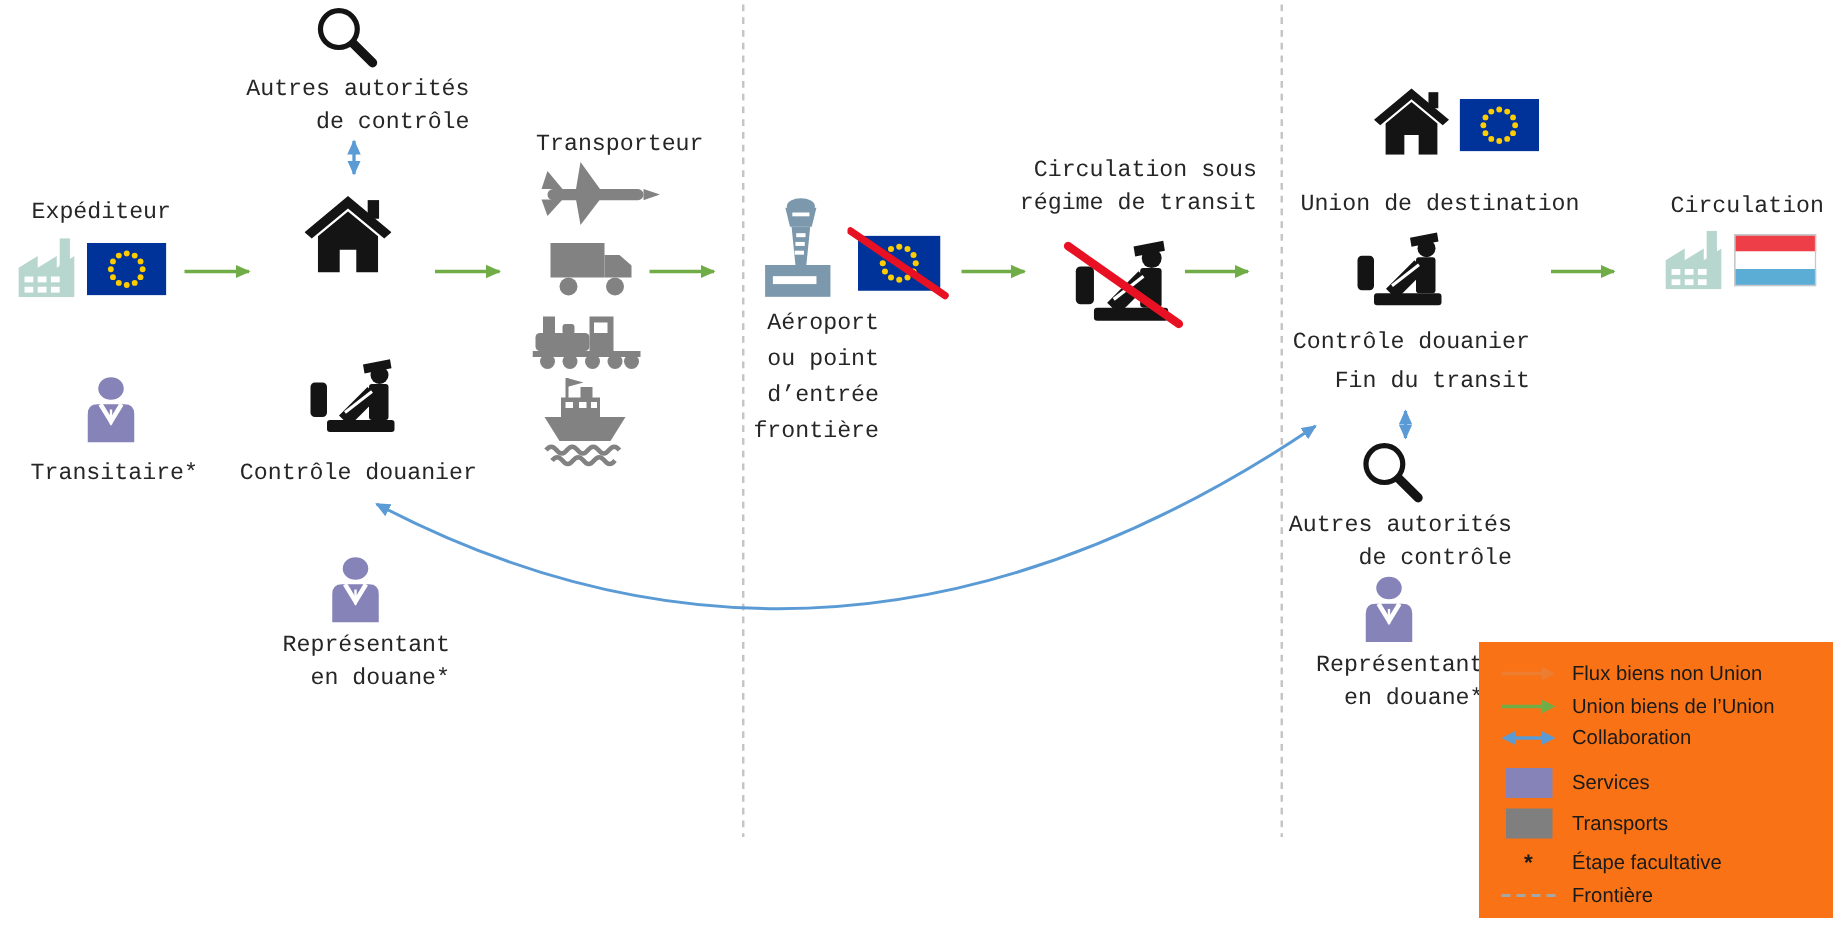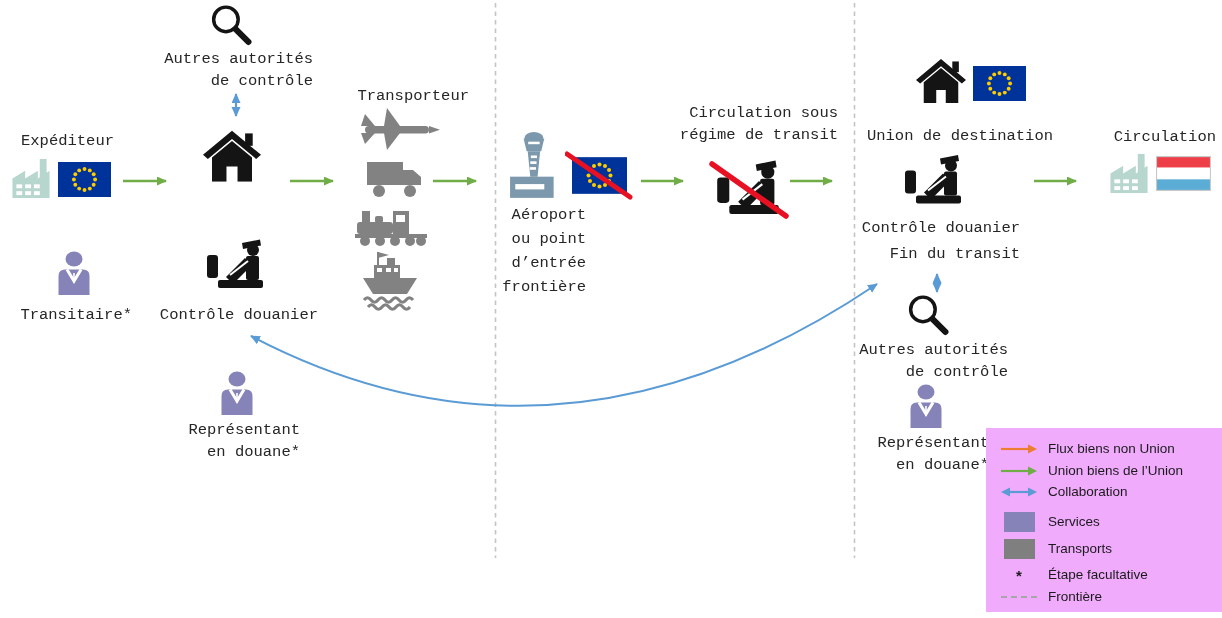--- a/index.html
+++ b/index.html
@@ -4,21 +4,21 @@
 <style>
   html,body{margin:0;padding:0;background:#fff;}
   .canvas{position:relative;width:1222px;height:618px;background:#ffffff;
           font-family:"Liberation Sans",sans-serif;color:#262626;overflow:hidden;}
   .overlay{position:absolute;left:0;top:0;pointer-events:none;}
   .ic{position:absolute;}
   .lbl{position:absolute;text-align:right;font-size:15.5px;line-height:21.5px;white-space:pre-line;font-family:Liberation Mono, monospace;}
   .lbl.lh24{line-height:24px;}
   .lbl.lh26{line-height:26px;}
   
-  .legend{position:absolute;left:986px;top:428px;width:236px;height:184px;background:#f0abfc;}
+  .legend{position:absolute;left:986px;top:428px;width:236px;height:184px;background:#f97316;}
   .lg-sym{position:absolute;left:13px;width:40px;display:flex;justify-content:center;align-items:center;}
   .lg-lbl{position:absolute;left:62px;font-size:13.5px;line-height:16px;color:#1a1a1a;white-space:nowrap;}
   .swatch{width:31px;height:20px;}
   .sw-purple{background:#8583b8;}
   .sw-gray{background:#7f7f7f;}
   .lg-ast{font-size:15px;font-weight:bold;color:#1a1a1a;}
   .lg-dash{width:36px;border-top:2px dashed #a6a6a6;height:0;}
 </style>
 </head>
 <body>

